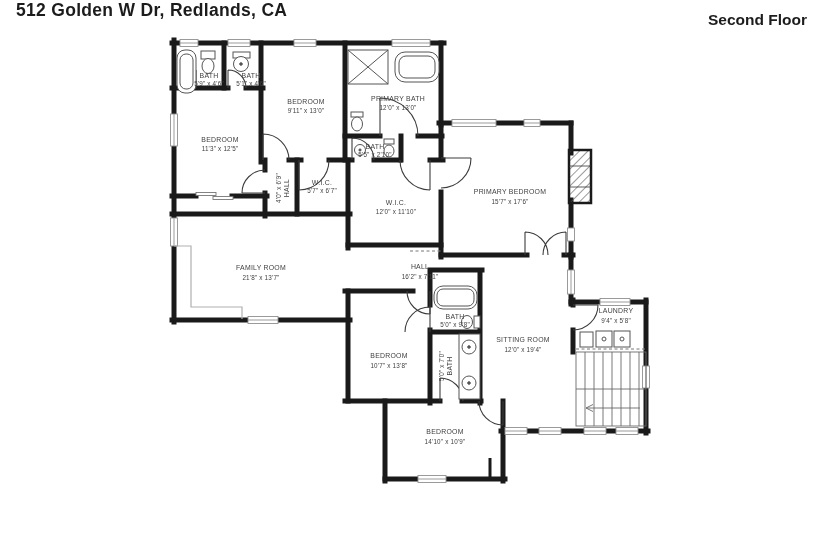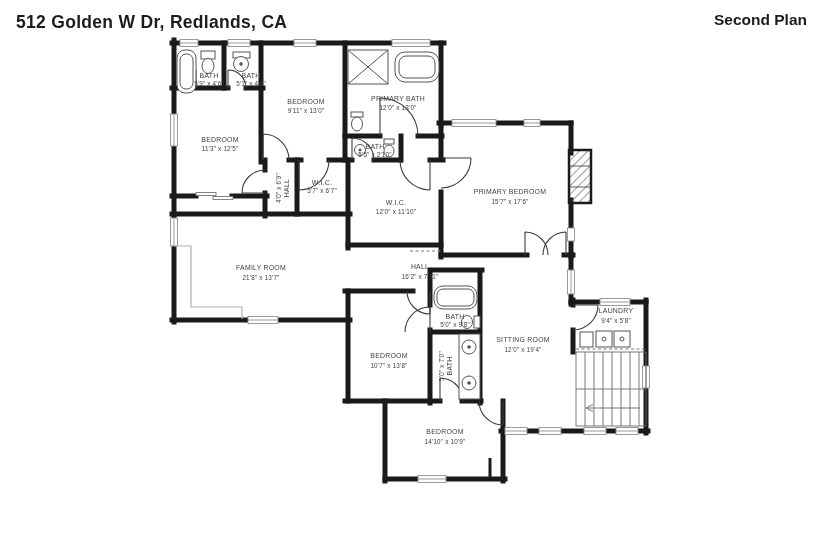--- a/index.html
+++ b/index.html
@@ -1,32 +1,32 @@
 <!DOCTYPE html>
 <html><head>
 <meta charset="utf-8">
 <style>
   html,body{margin:0;padding:0;background:#ffffff;}
   #stage{position:relative;width:825px;height:550px;background:#ffffff;overflow:hidden;
          font-family:"Liberation Sans",sans-serif;}
-  .address{position:absolute;left:16px;top:12px;font-size:17.5px;font-weight:bold;color:#1c1c1c;letter-spacing:.3px;}
+  .address{position:absolute;left:16px;top:0;font-size:17.5px;font-weight:bold;color:#1c1c1c;letter-spacing:.3px;}
   .floorlabel{position:absolute;right:18px;top:11px;font-size:15.5px;font-weight:bold;color:#1c1c1c;}
   .disclaimer{position:absolute;left:15px;top:495px;font-size:7.6px;line-height:10.8px;color:#2e2e2e;}
   svg{position:absolute;left:0;top:0;}
   .roomname{font-size:6.9px;fill:#414141;letter-spacing:.25px;}
   .roomdims{font-size:6.3px;fill:#414141;letter-spacing:.2px;}
   text{text-anchor:middle;font-family:"Liberation Sans",sans-serif;}
 </style>
 </head>
 <body>
 
 <div id="stage">
 
   <div class="address">512 Golden W Dr, Redlands, CA</div>
-  <div class="floorlabel">Second Plan</div>
+  <div class="floorlabel">Second Floor</div>
 
   <svg width="825" height="550" viewBox="0 0 825 550">
     <defs>
       <pattern id="hatch" width="6" height="6" patternUnits="userSpaceOnUse" patternTransform="rotate(45)">
         <line x1="0" y1="0" x2="0" y2="6" stroke="#555" stroke-width="1.2"></line>
       </pattern>
     </defs>
 
     <g stroke="#1a1a1a" stroke-width="5" fill="none" stroke-linecap="square">
       <path d="M172,43 H444"></path>

